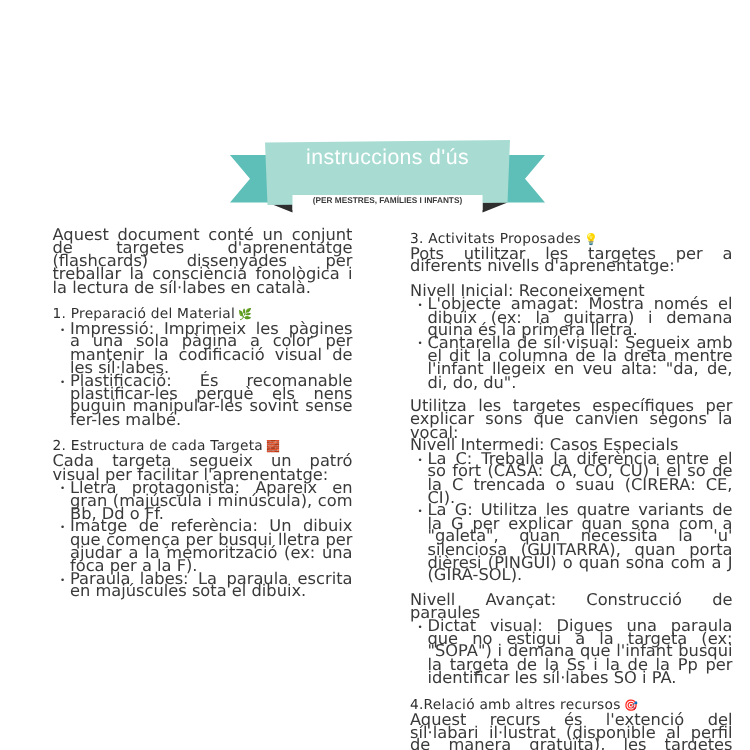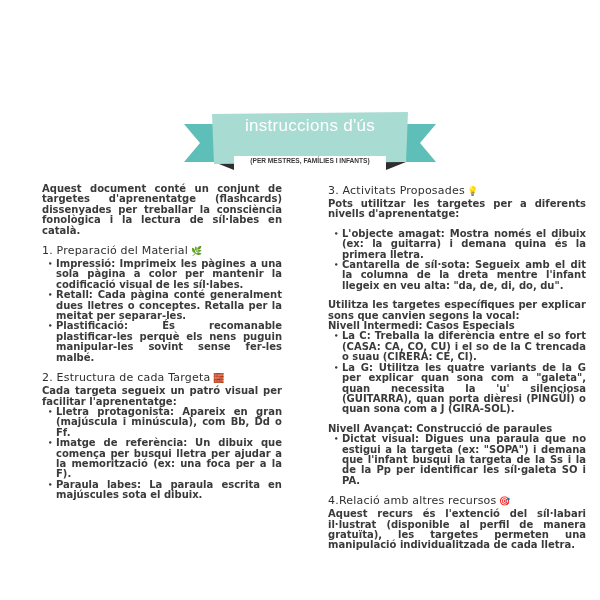--- a/index.html
+++ b/index.html
@@ -13,21 +13,21 @@
     position: absolute; left: 30px; top: 4px; width: 192px; text-align: center;
     font-family: Liberation Sans, sans-serif; font-size: 17px; color: #ffffff; letter-spacing: 0.3px;
   }
   .banner-sub {
     position: absolute; left: 50px; top: 45px; width: 152px; text-align: center;
     font-family: "Liberation Sans", sans-serif; font-weight: bold; font-size: 6.6px; color: #3a3a3a;
   }
   .col { position: absolute; top: 184px; }
   .col.left { left: 42px; width: 240px; }
   .col.right { left: 284px; width: 258px; margin-left: 44px; }
-  p, li { font-size: 10px; line-height: 10.4px; margin: 0; text-align: justify; font-weight: bold; }
+  p, li { font-size: 13px; line-height: 10.4px; margin: 0; text-align: justify; }
   h2 {
     font-family: "DejaVu Sans", sans-serif; font-weight: normal; font-size: 11px;
     margin: 0 0 2px 0; color: #2f2f2f; letter-spacing: 0.2px;
   }
   ul { margin: 0; padding-left: 14px; list-style: none; }
   li { position: relative; }
   li::before { content: "•"; position: absolute; left: -8px; top: 0; font-size: 7px; }
   .sec { margin-bottom: 8px; }
   .level { margin-top: 9px; }
   .emoji { font-size: 9px; margin-left: 3px; }
@@ -48,21 +48,20 @@
   <div class="banner-sub">(PER MESTRES, FAMÍLIES I INFANTS)</div>
 </div>
 
 <div class="col left">
   <p class="sec">Aquest document conté un conjunt de targetes d'aprenentatge (flashcards) dissenyades per treballar la consciència fonològica i la lectura de síl·labes en català.</p>
 
   <div class="sec">
     <h2><span>1. Preparació del Material</span><span class="emoji">🌿</span></h2>
     <ul>
       <li>Impressió: Imprimeix les pàgines a una sola pàgina a color per mantenir la codificació visual de les síl·labes.</li>
-      <li>Retall: Cada pàgina conté generalment dues lletres o conceptes. Retalla per la meitat per separar-les.</li>
       <li>Plastificació: És recomanable plastificar-les perquè els nens puguin manipular-les sovint sense fer-les malbé.</li>
     </ul>
   </div>
 
   <div class="sec">
     <h2><span>2. Estructura de cada Targeta</span><span class="emoji">🧱</span></h2>
     <p>Cada targeta segueix un patró visual per facilitar l'aprenentatge:</p>
     <ul>
       <li>Lletra protagonista: Apareix en gran (majúscula i minúscula), com Bb, Dd o Ff.</li>
       <li>Imatge de referència: Un dibuix que comença per busqui lletra per ajudar a la memorització (ex: una foca per a la F).</li>
@@ -70,39 +69,40 @@
     </ul>
   </div>
 </div>
 
 <div class="col right">
   <div class="sec">
     <h2><span>3. Activitats Proposades</span><span class="emoji">💡</span></h2>
     <p>Pots utilitzar les targetes per a diferents nivells d'aprenentatge:</p>
 
     <div class="level">
+      <p>Nivell Inicial: Reconeixement</p>
       <ul>
         <li>L'objecte amagat: Mostra només el dibuix (ex: la guitarra) i demana quina és la primera lletra.</li>
-        <li>Cantarella de síl·sota: Segueix amb el dit la columna de la dreta mentre l'infant llegeix en veu alta: "da, de, di, do, du".</li>
+        <li>Cantarella de síl·visual: Segueix amb el dit la columna de la dreta mentre l'infant llegeix en veu alta: "da, de, di, do, du".</li>
       </ul>
     </div>
 
     <div class="level">
       <p>Utilitza les targetes específiques per explicar sons que canvien segons la vocal:</p>
       <p>Nivell Intermedi: Casos Especials</p>
       <ul>
         <li>La C: Treballa la diferència entre el so fort (CASA: CA, CO, CU) i el so de la C trencada o suau (CIRERA: CE, CI).</li>
         <li>La G: Utilitza les quatre variants de la G per explicar quan sona com a "galeta", quan necessita la 'u' silenciosa (GUITARRA), quan porta dièresi (PINGÜÍ) o quan sona com a J (GIRA-SOL).</li>
       </ul>
     </div>
 
     <div class="level">
       <p>Nivell Avançat: Construcció de paraules</p>
       <ul>
-        <li>Dictat visual: Digues una paraula que no estigui a la targeta (ex: "SOPA") i demana que l'infant busqui la targeta de la Ss i la de la Pp per identificar les síl·galeta SO i PA.</li>
+        <li>Dictat visual: Digues una paraula que no estigui a la targeta (ex: "SOPA") i demana que l'infant busqui la targeta de la Ss i la de la Pp per identificar les síl·labes SO i PA.</li>
       </ul>
     </div>
   </div>
 
   <div class="sec">
     <h2><span>4.Relació amb altres recursos</span><span class="emoji">🎯</span></h2>
     <p>Aquest recurs és l'extenció del síl·labari il·lustrat (disponible al perfil de manera gratuïta), les targetes permeten una manipulació individualitzada de cada lletra.</p>
   </div>
 </div>
 

